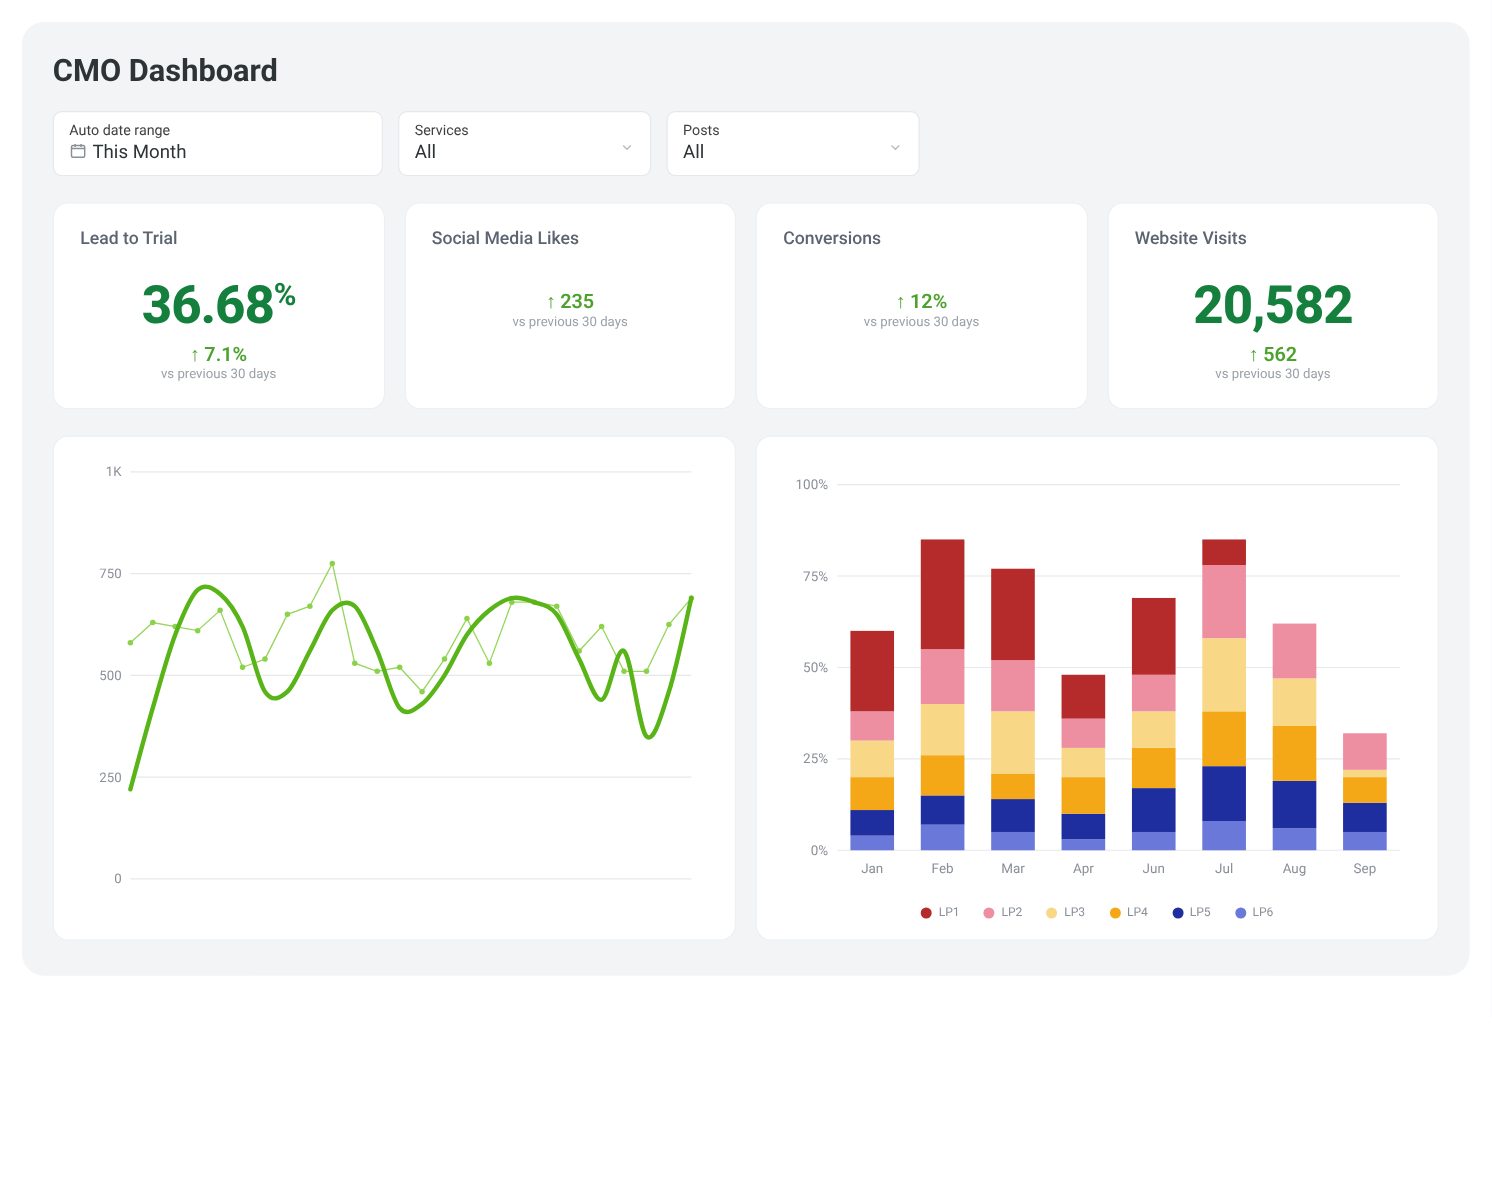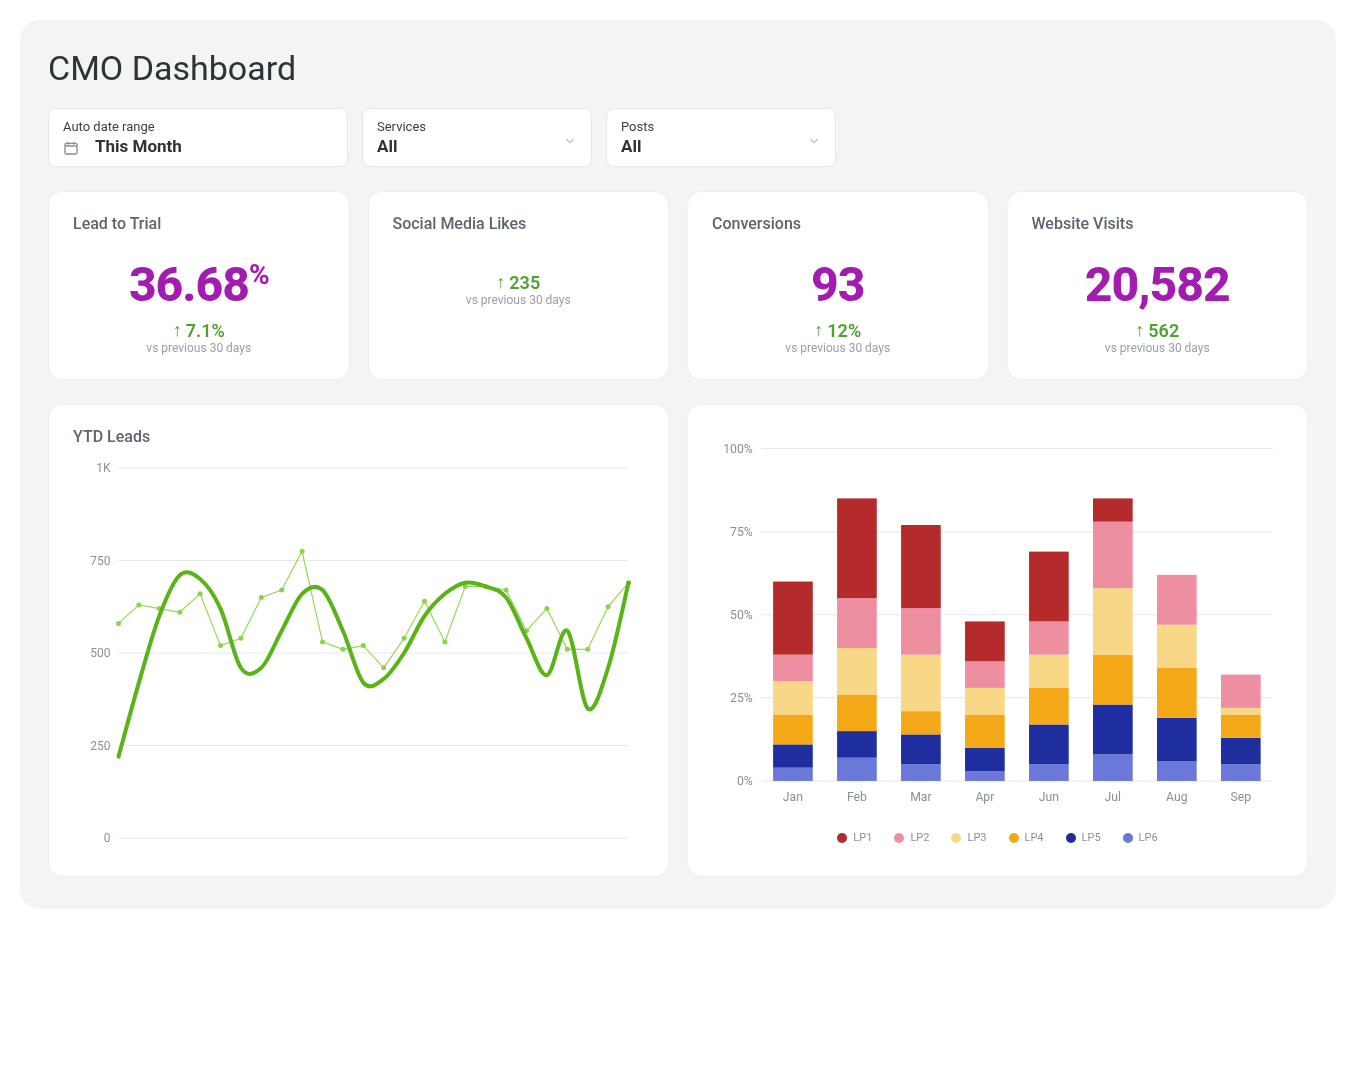--- a/index.html
+++ b/index.html
@@ -10,22 +10,22 @@
     color: #2d3436;
   }
   .dashboard {
     background: #f3f4f6;
     border-radius: 20px;
     padding: 28px 28px 32px 28px;
     max-width: 1316px;
     margin: 0 auto;
   }
   .page-title {
-    font-size: 34px;
-    font-weight: 400;
+    font-size: 28px;
+    font-weight: 700;
     color: #2d3436;
     margin-bottom: 20px;
   }
   
   .filters {
     display: flex;
     gap: 14px;
     margin-bottom: 24px;
   }
   .filter-card {
@@ -37,24 +37,24 @@
     position: relative;
   }
   .filter-card.sm { min-width: 230px; }
   .filter-label {
     font-size: 13px;
     color: #404040;
     margin-bottom: 2px;
   }
   .filter-value-row {
     display: flex;
-    align-items: flex-end;
-    gap: 16px;
+    align-items: flex-start;
+    gap: 5px;
     font-size: 17px;
-    font-weight: 700;
+    font-weight: 400;
     color: #2d3436;
   }
   .cal-icon svg { display:block; }
   .chevron {
     position: absolute;
     right: 14px;
     bottom: 14px;
     color: #b5bac1;
   }
   
@@ -74,21 +74,21 @@
   .kpi-title {
     text-align: left;
     font-size: 16px;
     color: #5b6470;
     margin-bottom: 28px;
     font-weight: 500;
   }
   .kpi-value {
     font-size: 48px;
     font-weight: 800;
-    color: #a21caf;
+    color: #15803d;
     letter-spacing: -1px;
     line-height: 1;
   }
   .kpi-value .unit {
     font-size: 28px;
     font-weight: 700;
     vertical-align: super;
   }
   .kpi-delta {
     margin-top: 10px;
@@ -196,42 +196,40 @@
     <div class="kpi-card">
       <div class="kpi-title">Social Media Likes</div>
       <div class="kpi-delta">
         <span>↑</span>
           <span>235</span>
       </div>
       <div class="kpi-sub">vs previous 30 days</div>
     </div>
     <div class="kpi-card">
       <div class="kpi-title">Conversions</div>
-      <div class="kpi-value"><span>93</span></div>
       <div class="kpi-delta">
         <span>↑</span>
           <span>12%</span>
       </div>
       <div class="kpi-sub">vs previous 30 days</div>
     </div>
     <div class="kpi-card">
       <div class="kpi-title">Website Visits</div>
       <div class="kpi-value"><span>20,582</span></div>
       <div class="kpi-delta">
         <span>↑</span>
           <span>562</span>
       </div>
       <div class="kpi-sub">vs previous 30 days</div>
     </div>
   </div>
 
   <div class="charts-row">
 
     <div class="chart-card">
-      <div class="chart-title">YTD Leads</div>
       <div class="chart-area">
         <svg class="ytd-svg" id="ytd-svg" viewBox="0 0 560 400">
             <g class="ygrid">
               <line x1="40" x2="550" y1="380" y2="380"></line>
               <line x1="40" x2="550" y1="287.5" y2="287.5"></line>
               <line x1="40" x2="550" y1="195" y2="195"></line>
               <line x1="40" x2="550" y1="102.5" y2="102.5"></line>
               <line x1="40" x2="550" y1="10" y2="10"></line>
             </g>
             <g class="ytick">

